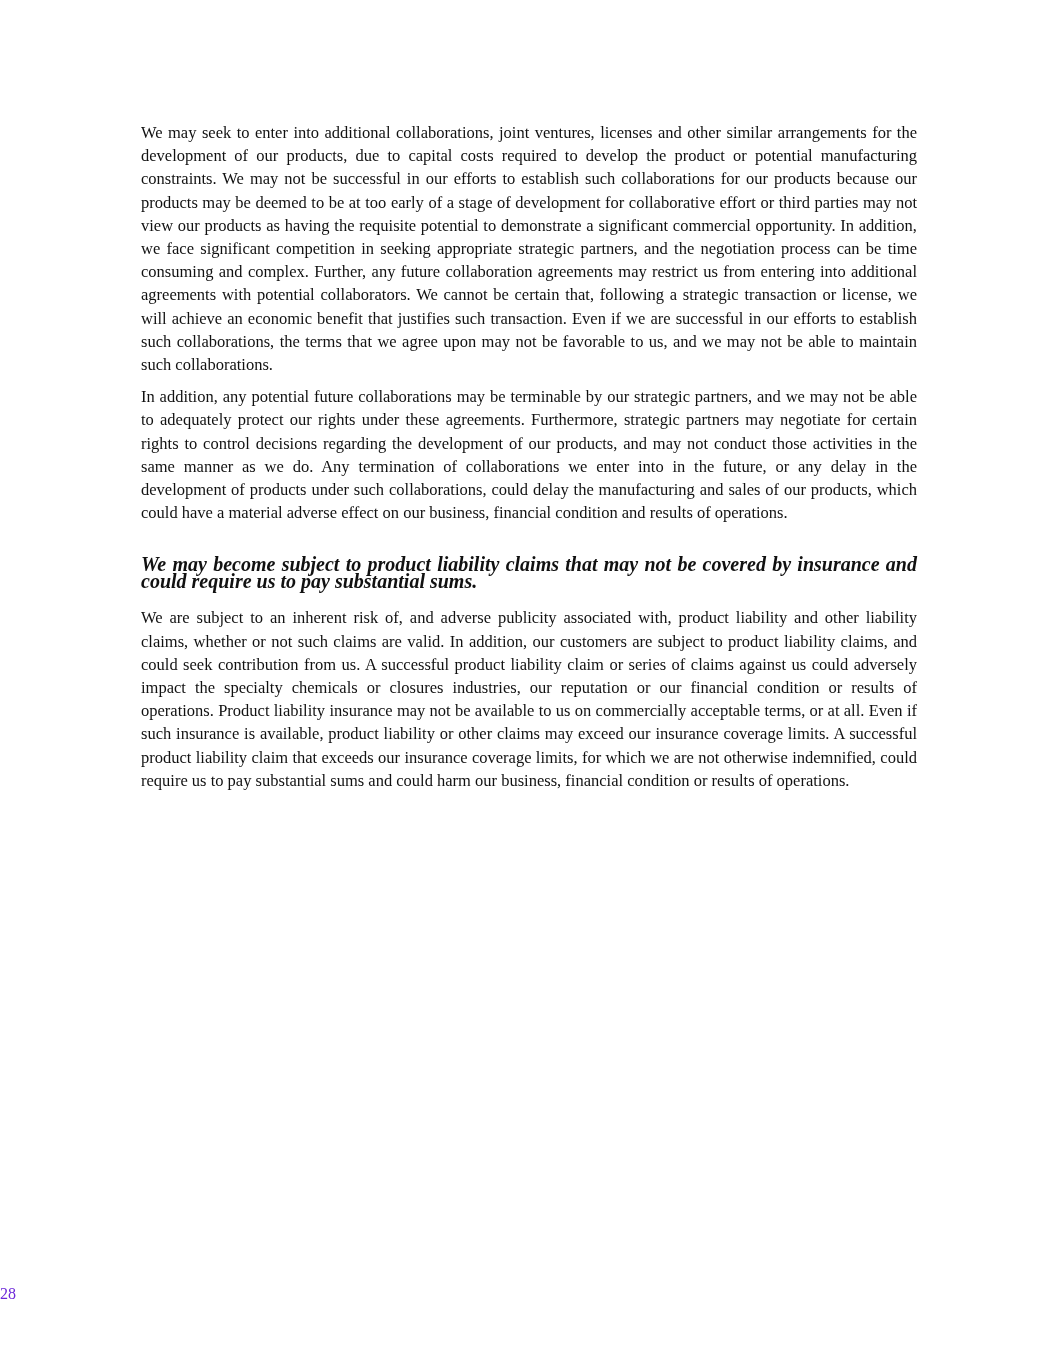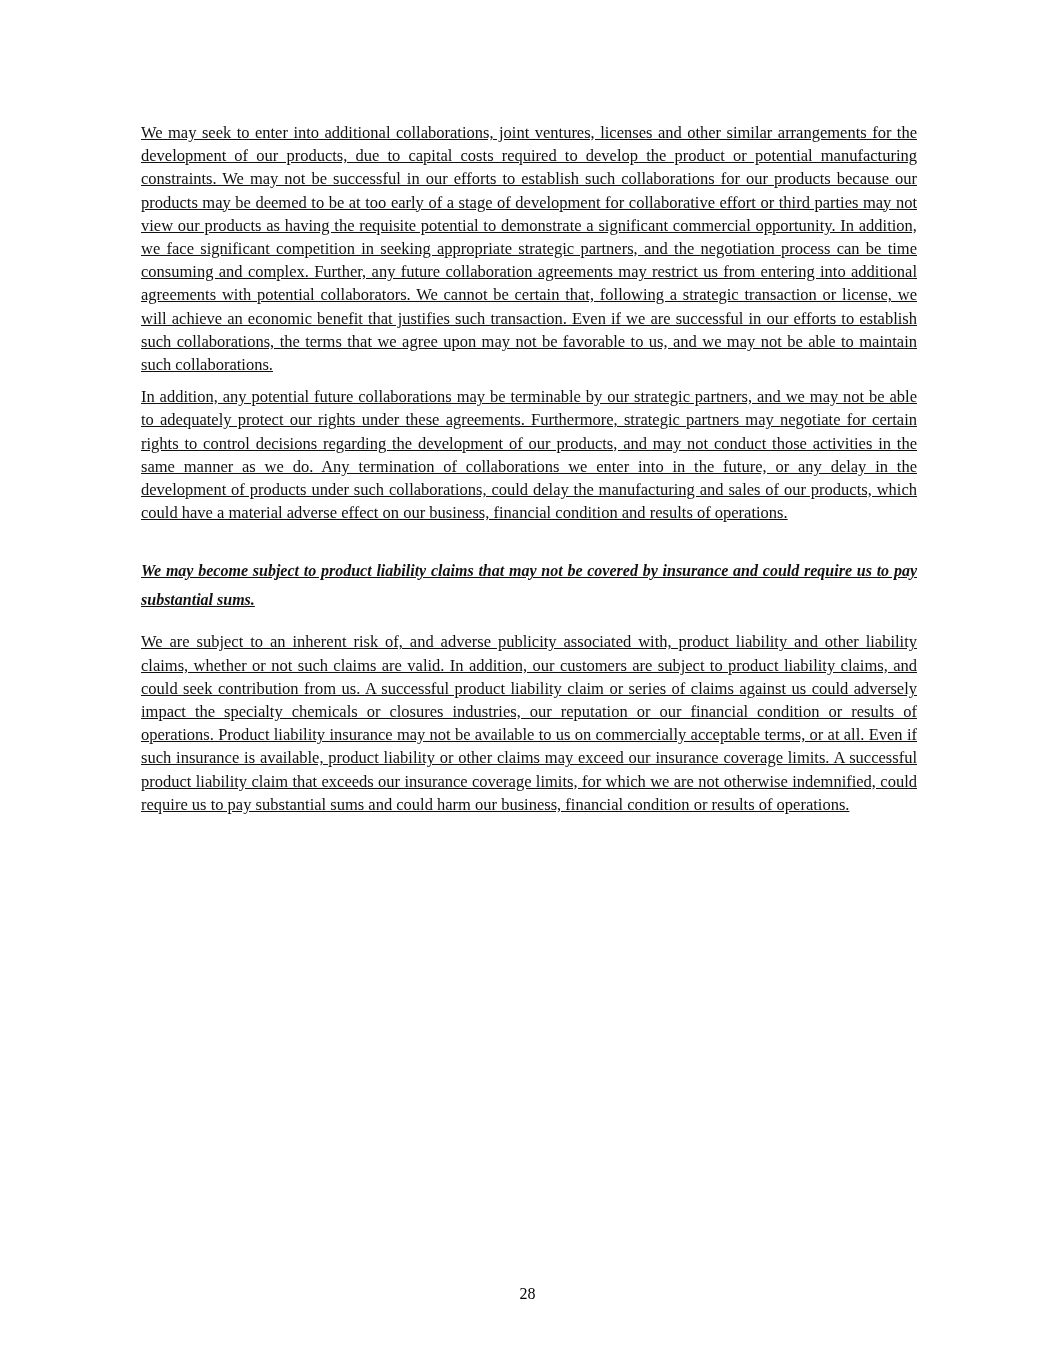--- a/index.html
+++ b/index.html
@@ -14,50 +14,48 @@
     background: #ffffff;
     font-family: "Liberation Serif", "DejaVu Serif", serif;
     color: #111111;
     box-sizing: border-box;
   }
   .text-block {
     position: absolute;
     top: 121px;
     left: 141px;
     width: 776px;
-    text-decoration: underline;
   }
   .text-block p {
     margin: 0 0 9px 0;
     font-size: 16.5px;
     line-height: 23.2px;
     text-align: justify;
     text-justify: inter-word;
   }
   .text-block p.after-heading {
     margin-top: 16px;
   }
   .risk-heading {
     margin: 32px 0 10px 0;
-    font-size: 16px;
-    line-height: 29px;
+    font-size: 20px;
+    line-height: 17px;
     font-weight: bold;
     font-style: italic;
     text-align: justify;
     text-justify: inter-word;
   }
   .page-number {
     position: absolute;
     top: 1284px;
     left: 0;
     width: 100%;
-    text-align: center;
     font-size: 16px;
     line-height: 20px;
-    color: #000000;
+    color: #6d28d9;
   }
 </style>
 </head>
 <body>
 
 <div class="page">
   <div class="text-block">
     <p>We may seek to enter into additional collaborations, joint ventures, licenses and other similar arrangements for the development of our products, due to capital costs required to develop the product or potential manufacturing constraints. We may not be successful in our efforts to establish such collaborations for our products because our products may be deemed to be at too early of a stage of development for collaborative effort or third parties may not view our products as having the requisite potential to demonstrate a significant commercial opportunity. In addition, we face significant competition in seeking appropriate strategic partners, and the negotiation process can be time consuming and complex. Further, any future collaboration agreements may restrict us from entering into additional agreements with potential collaborators. We cannot be certain that, following a strategic transaction or license, we will achieve an economic benefit that justifies such transaction. Even if we are successful in our efforts to establish such collaborations, the terms that we agree upon may not be favorable to us, and we may not be able to maintain such collaborations.</p>
     <p>In addition, any potential future collaborations may be terminable by our strategic partners, and we may not be able to adequately protect our rights under these agreements. Furthermore, strategic partners may negotiate for certain rights to control decisions regarding the development of our products, and may not conduct those activities in the same manner as we do. Any termination of collaborations we enter into in the future, or any delay in the development of products under such collaborations, could delay the manufacturing and sales of our products, which could have a material adverse effect on our business, financial condition and results of operations.</p>
     <div class="risk-heading">We may become subject to product liability claims that may not be covered by insurance and could require us to pay substantial sums.</div>

